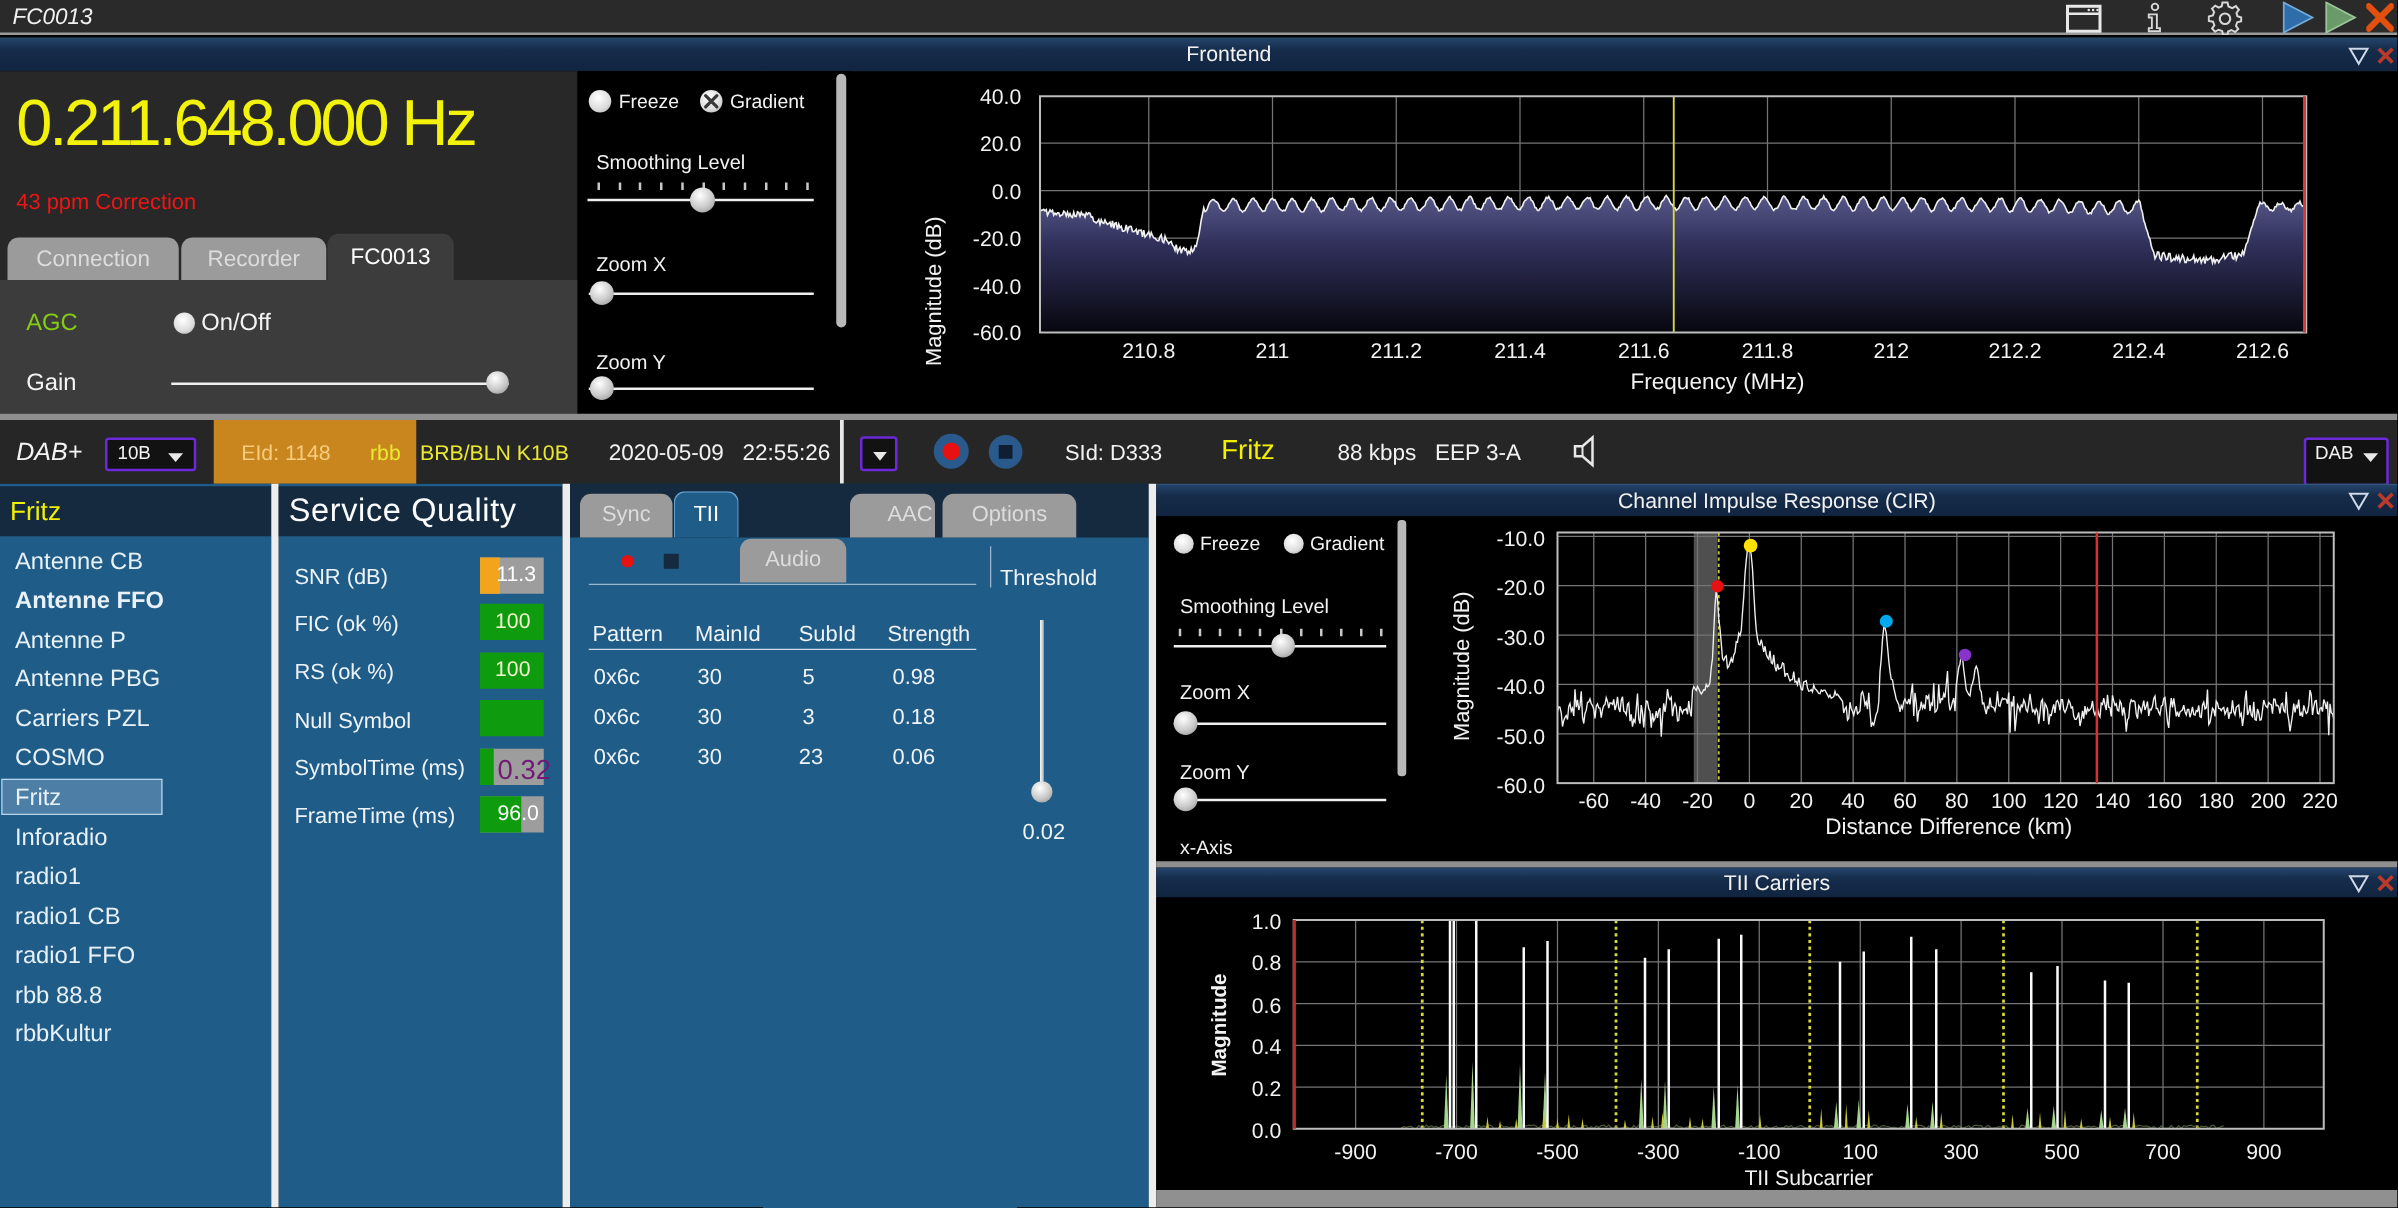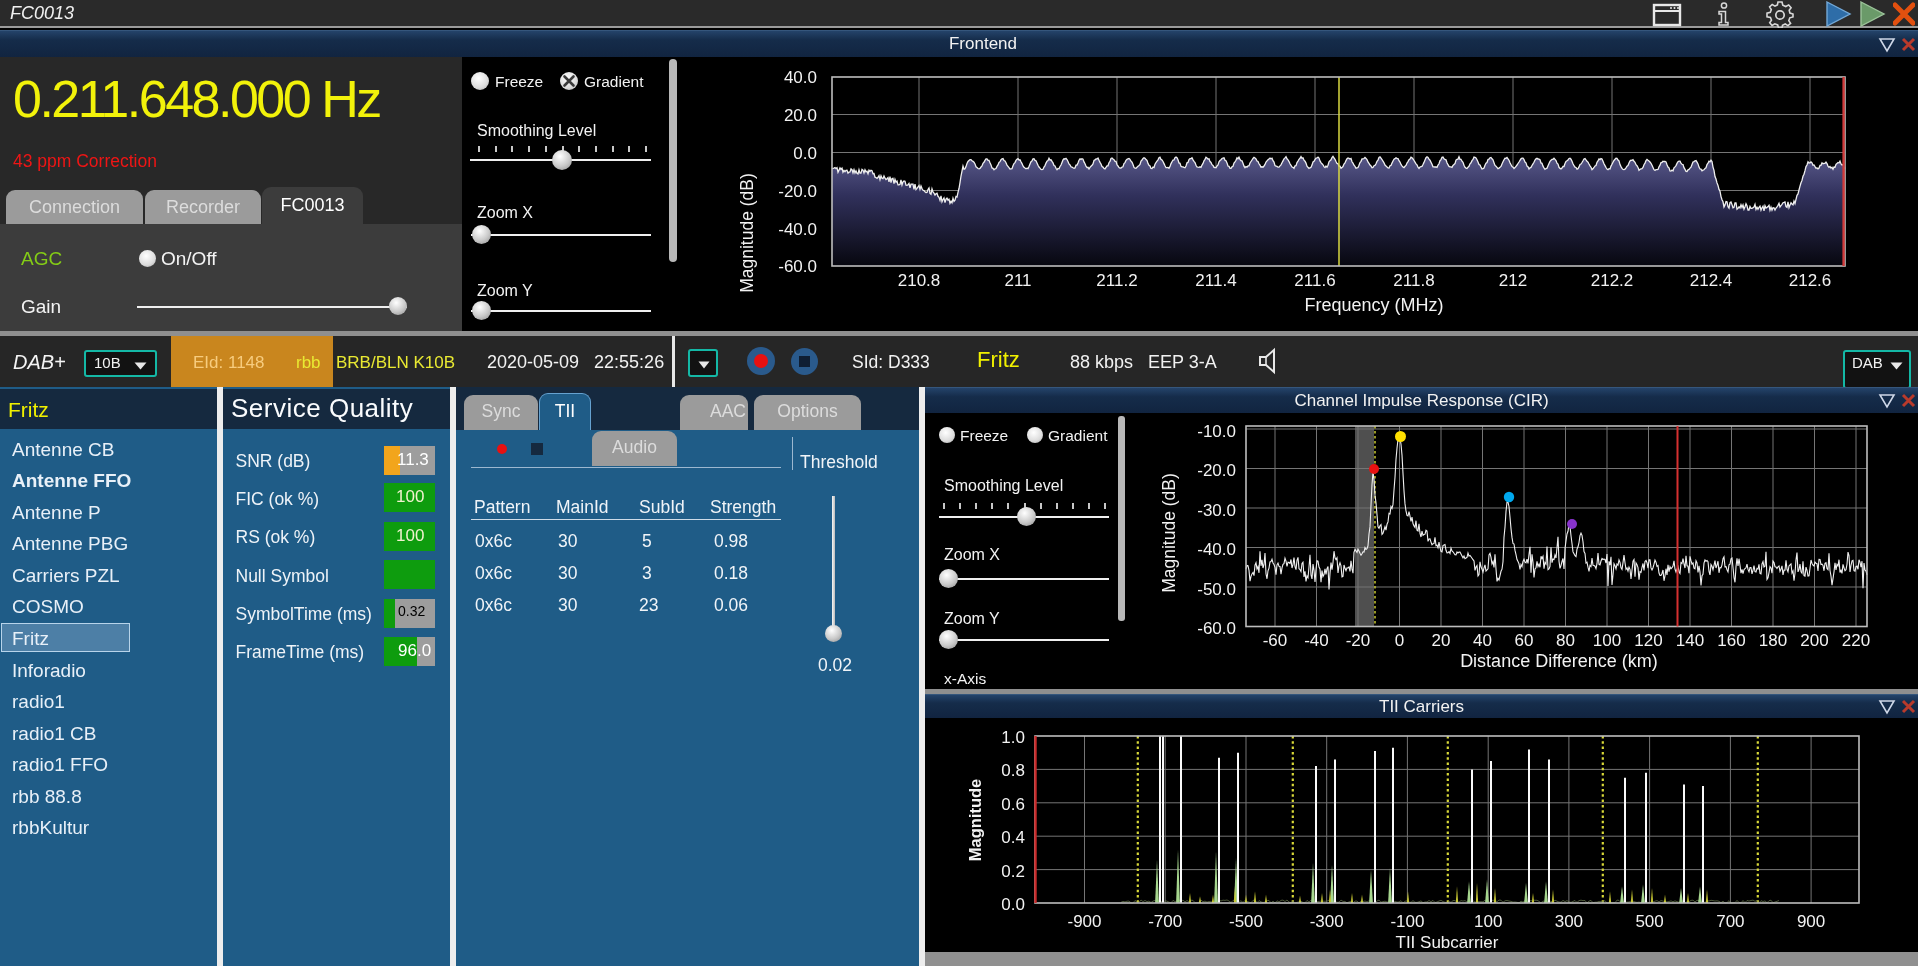--- a/index.html
+++ b/index.html
@@ -12,21 +12,21 @@
 .navy { background:#15293f; }
 .blue { background:#1f5c87; }
 .whitebar { background:#ededed; }
 .ctl-label { color:#f2f2f2; font-size:16px; }
 .track { background:#efefef; height:2px; }
 .thumb { position:absolute; border-radius:50%;
   background:radial-gradient(circle at 40% 32%, #ffffff, #c9c9c9 55%, #8a8a8a 100%); }
 .radio { position:absolute; border-radius:50%;
   background:radial-gradient(circle at 42% 35%, #ffffff, #dcdcdc 60%, #a5a5a5 100%); }
 .tick { position:absolute; width:2px; height:6px; background:#c8c8c8; }
-.combo { position:absolute; background:#121212; border:2px solid #14b8a6; border-radius:3px;
+.combo { position:absolute; background:#121212; border:2px solid #6d28d9; border-radius:3px;
   color:#f2f2f2; font-size:15px; }
 .sq-label { position:absolute; color:#eef3f8; font-size:17.5px; }
 .sq-box { position:absolute; left:161px; width:51px; height:29px; }
 .tabg { position:absolute; background:#9b9b9b; border-radius:9px 9px 0 0;
   color:#dcdcdc; text-align:center; font-size:18px; }
 .station { position:absolute; left:12px; color:#e8f0f8; font-size:19px; }
 .ttxt { position:absolute; color:#f0f4f8; font-size:17.5px; }
 </style>
 </head>
 <body>
@@ -253,21 +253,21 @@
     </div>
     <div class="sq-label" style="left:12.5px;top:140px;">RS (ok %)</div>
     <div class="sq-box" style="top:135px;background:#0e9c0e;">
       <div class="abs" style="left:12px;top:4px;font-size:17px;color:#f2f2cf;">100</div>
     </div>
     <div class="sq-label" style="left:12.5px;top:179px;">Null Symbol</div>
     <div class="sq-box" style="top:173px;background:#0e9c0e;"></div>
     <div class="sq-label" style="left:12.5px;top:217px;">SymbolTime (ms)</div>
     <div class="sq-box" style="top:212px;background:#9d9d9d;">
       <div class="abs" style="left:0;top:0;width:11px;height:29px;background:#0e9c0e;"></div>
-      <div class="abs" style="left:14px;top:4px;font-size:14px;color:#000000;">0.32</div>
+      <div class="abs" style="left:14px;top:4px;font-size:22px;color:#701a75;">0.32</div>
     </div>
     <div class="sq-label" style="left:12.5px;top:255px;">FrameTime (ms)</div>
     <div class="sq-box" style="top:250px;background:#9d9d9d;">
       <div class="abs" style="left:0;top:0;width:33px;height:29px;background:#0e9c0e;"></div>
       <div class="abs" style="left:14px;top:4px;font-size:17px;color:#fff;">96.0</div>
     </div>
   </div>
   <div class="abs whitebar" style="left:450px;top:387px;width:6px;height:579px;"></div>
 
   <div class="abs blue" style="left:456px;top:387px;width:463px;height:579px;">

